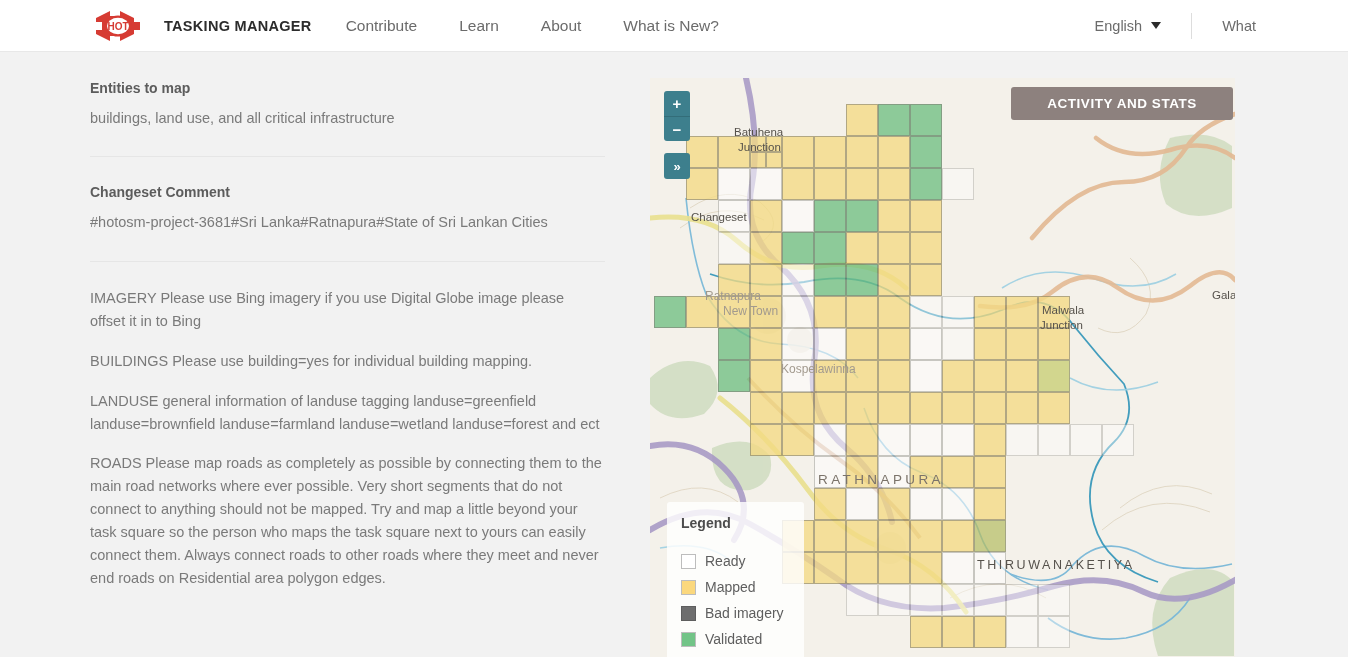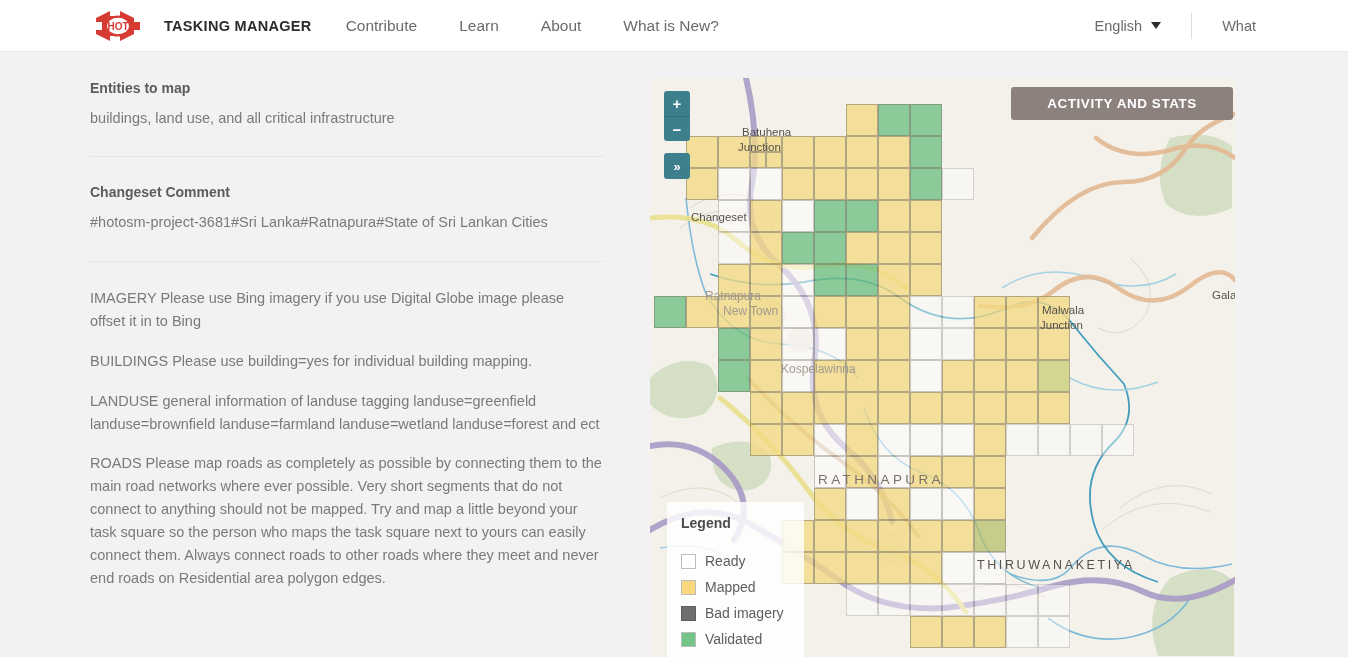--- a/index.html
+++ b/index.html
@@ -400,21 +400,21 @@
     <div class="tile" style="left:388px;top:506px;width:32px;height:32px;background:#ffffff;opacity:.42;"></div>
 
     <div class="tile" style="left:260px;top:538px;width:32px;height:32px;background:#f4db84;opacity:.78;"></div>
     <div class="tile" style="left:292px;top:538px;width:32px;height:32px;background:#f4db84;opacity:.78;"></div>
     <div class="tile" style="left:324px;top:538px;width:32px;height:32px;background:#f4db84;opacity:.78;"></div>
     <div class="tile" style="left:356px;top:538px;width:32px;height:32px;background:#ffffff;opacity:.42;"></div>
     <div class="tile" style="left:388px;top:538px;width:32px;height:32px;background:#ffffff;opacity:.42;"></div>
   </div>
 
   <div style="position:absolute;inset:0;pointer-events:none;">
-    <div class="mlabel town" style="left:92px;top:48px;">Batuhena</div>
+    <div class="mlabel town" style="left:84px;top:48px;">Batuhena</div>
     <div class="mlabel town" style="left:88px;top:63px;">Junction</div>
     <div class="mlabel town" style="left:41px;top:133px;">Changeset</div>
     <div class="mlabel faint" style="left:55px;top:211px;">Ratnapura</div>
     <div class="mlabel faint" style="left:73px;top:226px;">New Town</div>
     <div class="mlabel faint" style="left:131px;top:284px;">Kospelawinna</div>
     <div class="mlabel big" style="left:168px;top:394px;">RATHNAPURA</div>
     <div class="mlabel big2" style="left:327px;top:480px;">THIRUWANAKETIYA</div>
     <div class="mlabel town" style="left:392px;top:226px;">Malwala</div>
     <div class="mlabel town" style="left:390px;top:241px;">Junction</div>
     <div class="mlabel town" style="left:562px;top:211px;">Gala</div>

